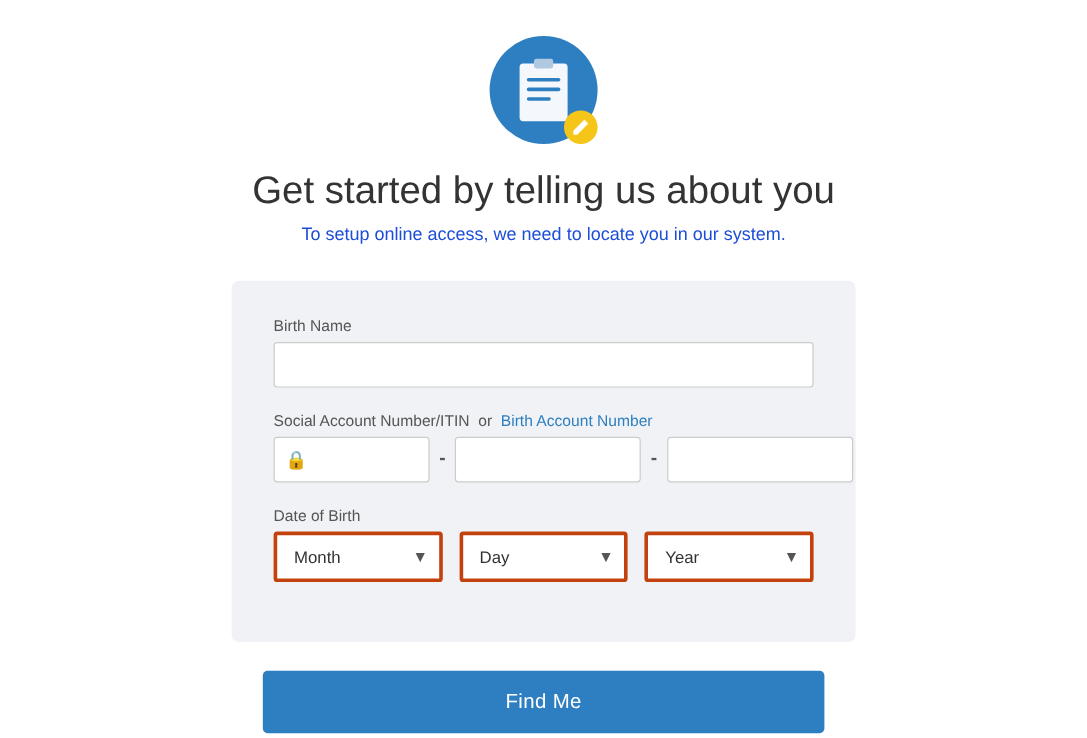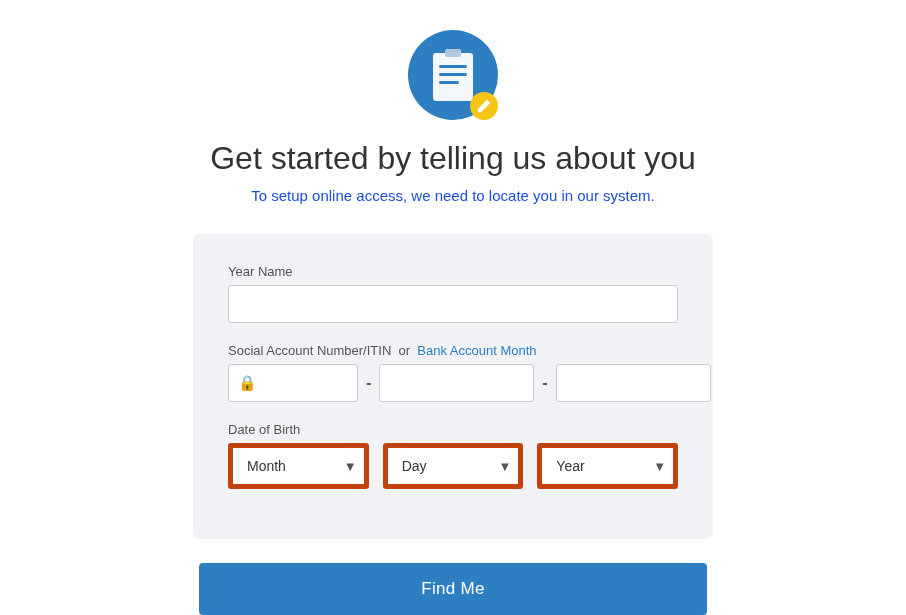--- a/index.html
+++ b/index.html
@@ -157,21 +157,21 @@
     }
 
     .dob-select-wrapper {
       position: relative;
       flex: 1;
     }
 
     .dob-select {
       width: 100%;
       padding: 10px 36px 10px 14px;
-      border: 5px solid #c2410c;
+      border: 3px solid #c2410c;
       border-radius: 3px;
       background: #fff;
       font-size: 14px;
       color: #333;
       appearance: none;
       -webkit-appearance: none;
       outline: none;
       cursor: pointer;
     }
 
@@ -179,21 +179,21 @@
       position: absolute;
       right: 12px;
       top: 50%;
       transform: translateY(-50%);
       pointer-events: none;
       color: #555;
       font-size: 13px;
     }
 
     .find-me-btn {
-      width: 508px;
+      width: 468px;
       max-width: 100%;
       padding: 16px;
       background: #2d7fc1;
       color: #fff;
       font-size: 17px;
       border: none;
       border-radius: 4px;
       cursor: pointer;
       letter-spacing: 0.3px;
     }
@@ -217,29 +217,29 @@
     </svg>
   </div>
 </div>
 
 <h1>Get started by telling us about you</h1>
 <p class="subtitle">To setup online access, we need to locate you in our system.</p>
 
 <div class="form-card">
 
   <div class="field-group">
-    <label class="field-label">Year Name</label>
+    <label class="field-label">Birth Name</label>
     <input type="text" class="text-input" style="">
   </div>
 
   <div class="field-group">
     <label class="field-label">
       <span>Social Account Number/ITIN</span>
       &nbsp;<span>or</span>&nbsp;
-      <a href="#">Bank Account Month</a>
+      <a href="#">Birth Account Number</a>
     </label>
     <div class="ssn-row">
       <div class="ssn-wrapper">
         <span class="lock-icon">🔒</span>
         <input type="text" class="ssn-input-1" style="">
       </div>
       <span class="ssn-separator">-</span>
       <input type="text" class="ssn-input-2" style="">
       <span class="ssn-separator">-</span>
       <input type="text" class="ssn-input-3" style="">

